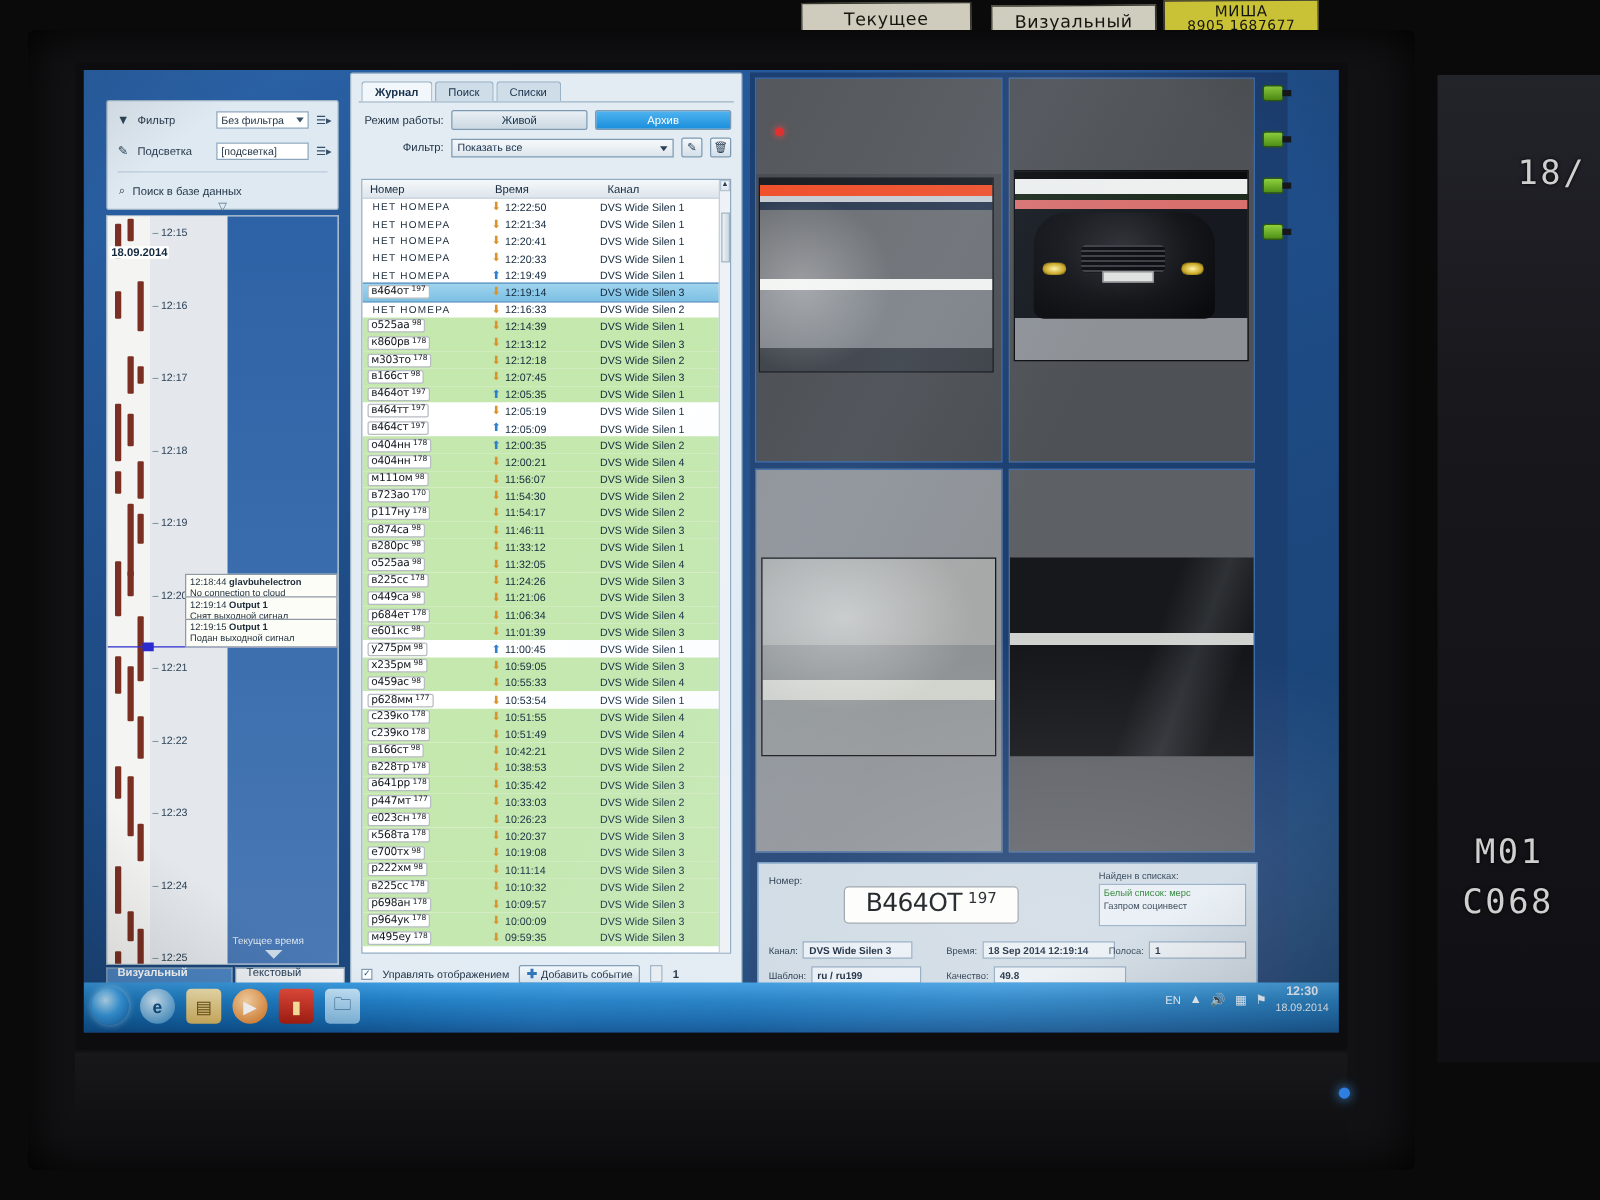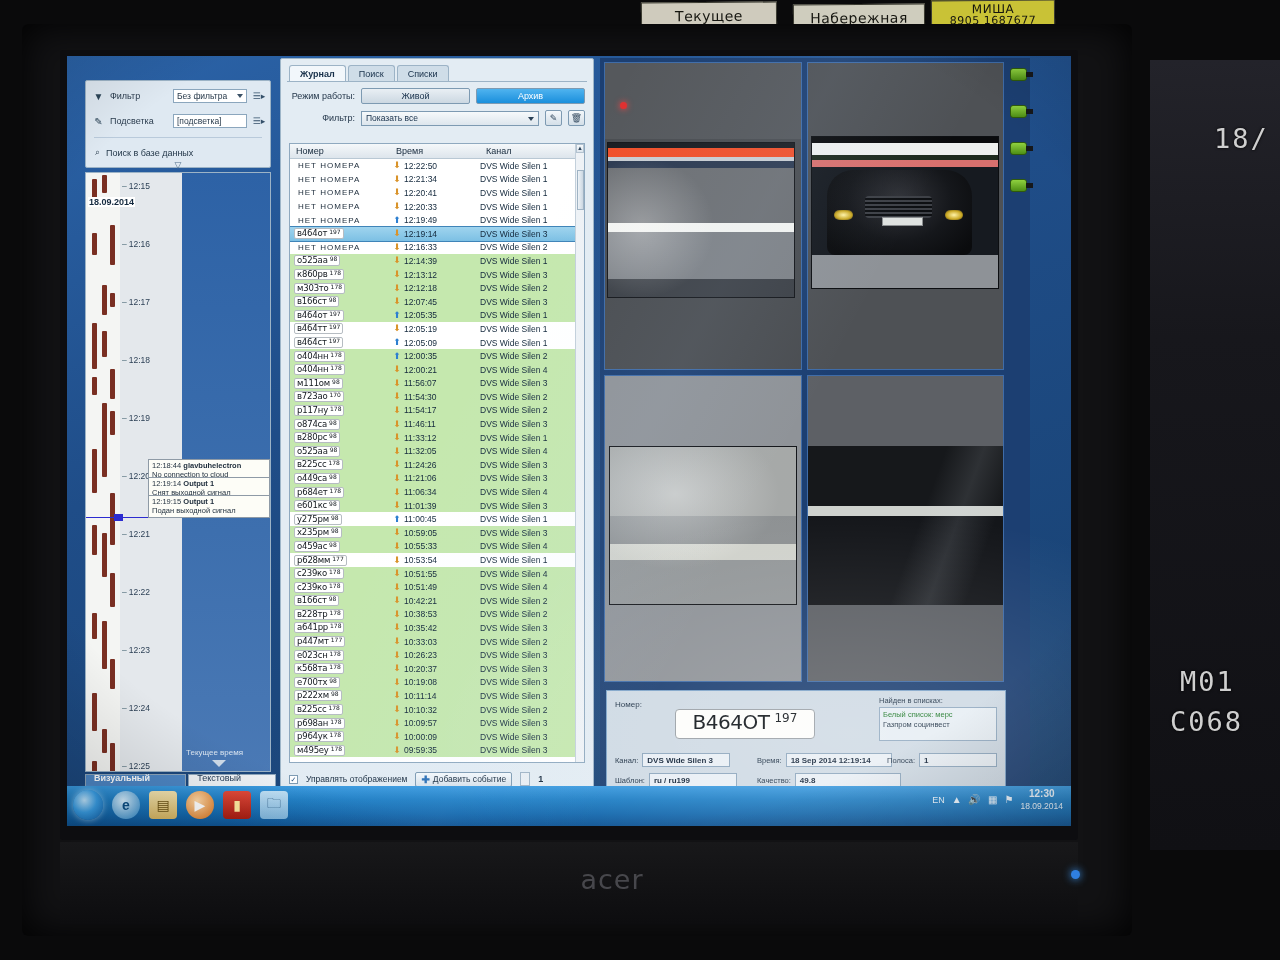--- a/index.html
+++ b/index.html
@@ -299,39 +299,38 @@
 </style>
 </head>
 <body>
 
 <div id="photo">
 
   <div class="sticky" id="note1">
     <span>Текущее</span>
   </div>
   <div class="sticky" id="note2">
-    <span>Набережная</span>
+    <span>Визуальный</span>
   </div>
   <div class="sticky" id="note3">
     <span>МИША</span>
     <span>8905 1687677</span>
   </div>
 
   <div id="mon2">
 
     <div class="m2txt" id="m2a">18/</div>
     <div class="m2txt" id="m2b">M01</div>
     <div class="m2txt" id="m2c">C068</div>
   </div>
 
   <div id="laptop">
     <div id="lidOuter"></div>
     <div id="bezel"></div>
     <div id="chinbar">
-      <div id="acerlogo">acer</div>
       <div id="powerled"></div>
     </div>
 
     <div id="screen">
       <div id="desktop">
 
         <div id="appwin">
 
           <div id="leftPanel">
 

